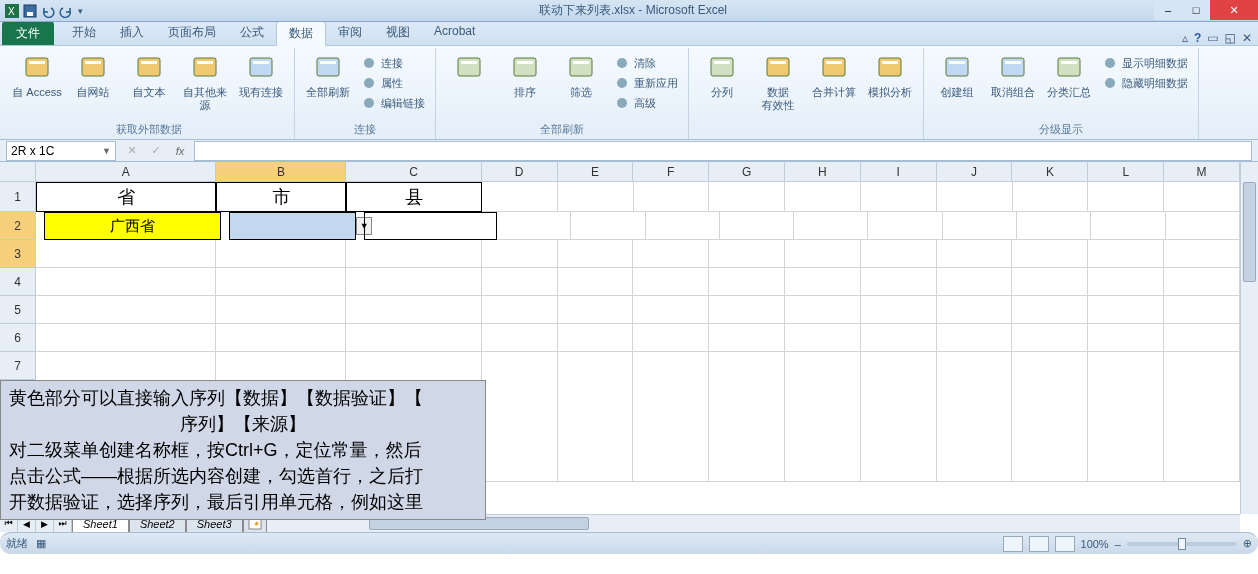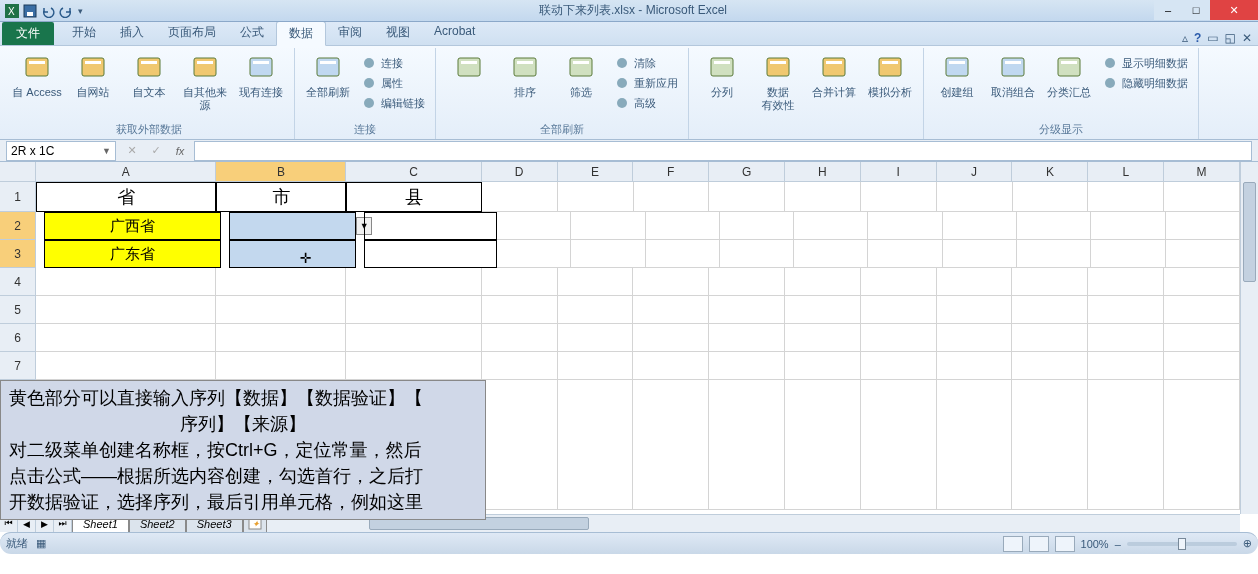--- a/index.html
+++ b/index.html
@@ -451,37 +451,20 @@
         <div class="cell" style="width: 84px; height: 28px; line-height: 26px;"></div>
         <div class="cell" style="width: 84px; height: 28px; line-height: 26px;"></div>
         <div class="cell" style="width: 84px; height: 28px; line-height: 26px;"></div>
         <div class="cell" style="width: 84px; height: 28px; line-height: 26px;"></div>
         <div class="cell" style="width: 84px; height: 28px; line-height: 26px;"></div>
         <div class="cell" style="width: 84px; height: 28px; line-height: 26px;"></div>
         <div class="cell" style="width: 84px; height: 28px; line-height: 26px;"></div>
         <div class="cell" style="width: 84px; height: 28px; line-height: 26px;"></div>
       </div>
       <div class="row" style="height: 28px;">
-        <div class="cell yellow bordered" style="width: 200px; height: 28px; line-height: 26px;">广东省</div>
-        <div class="cell bordered selblue" style="width: 144px; height: 28px; line-height: 26px;">
-          <span style="position: absolute; left: 70px; top: 4px; font-size: 14px; color: rgb(0, 0, 0);">✛</span>
-        </div>
-        <div class="cell bordered" style="width: 150px; height: 28px; line-height: 26px;"></div>
-        <div class="cell" style="width: 84px; height: 28px; line-height: 26px;"></div>
-        <div class="cell" style="width: 84px; height: 28px; line-height: 26px;"></div>
-        <div class="cell" style="width: 84px; height: 28px; line-height: 26px;"></div>
-        <div class="cell" style="width: 84px; height: 28px; line-height: 26px;"></div>
-        <div class="cell" style="width: 84px; height: 28px; line-height: 26px;"></div>
-        <div class="cell" style="width: 84px; height: 28px; line-height: 26px;"></div>
-        <div class="cell" style="width: 84px; height: 28px; line-height: 26px;"></div>
-        <div class="cell" style="width: 84px; height: 28px; line-height: 26px;"></div>
-        <div class="cell" style="width: 84px; height: 28px; line-height: 26px;"></div>
-        <div class="cell" style="width: 84px; height: 28px; line-height: 26px;"></div>
-      </div>
-      <div class="row" style="height: 28px;">
         <div class="cell" style="width: 200px; height: 28px; line-height: 26px;"></div>
         <div class="cell" style="width: 144px; height: 28px; line-height: 26px;"></div>
         <div class="cell" style="width: 150px; height: 28px; line-height: 26px;"></div>
         <div class="cell" style="width: 84px; height: 28px; line-height: 26px;"></div>
         <div class="cell" style="width: 84px; height: 28px; line-height: 26px;"></div>
         <div class="cell" style="width: 84px; height: 28px; line-height: 26px;"></div>
         <div class="cell" style="width: 84px; height: 28px; line-height: 26px;"></div>
         <div class="cell" style="width: 84px; height: 28px; line-height: 26px;"></div>
         <div class="cell" style="width: 84px; height: 28px; line-height: 26px;"></div>
         <div class="cell" style="width: 84px; height: 28px; line-height: 26px;"></div>

